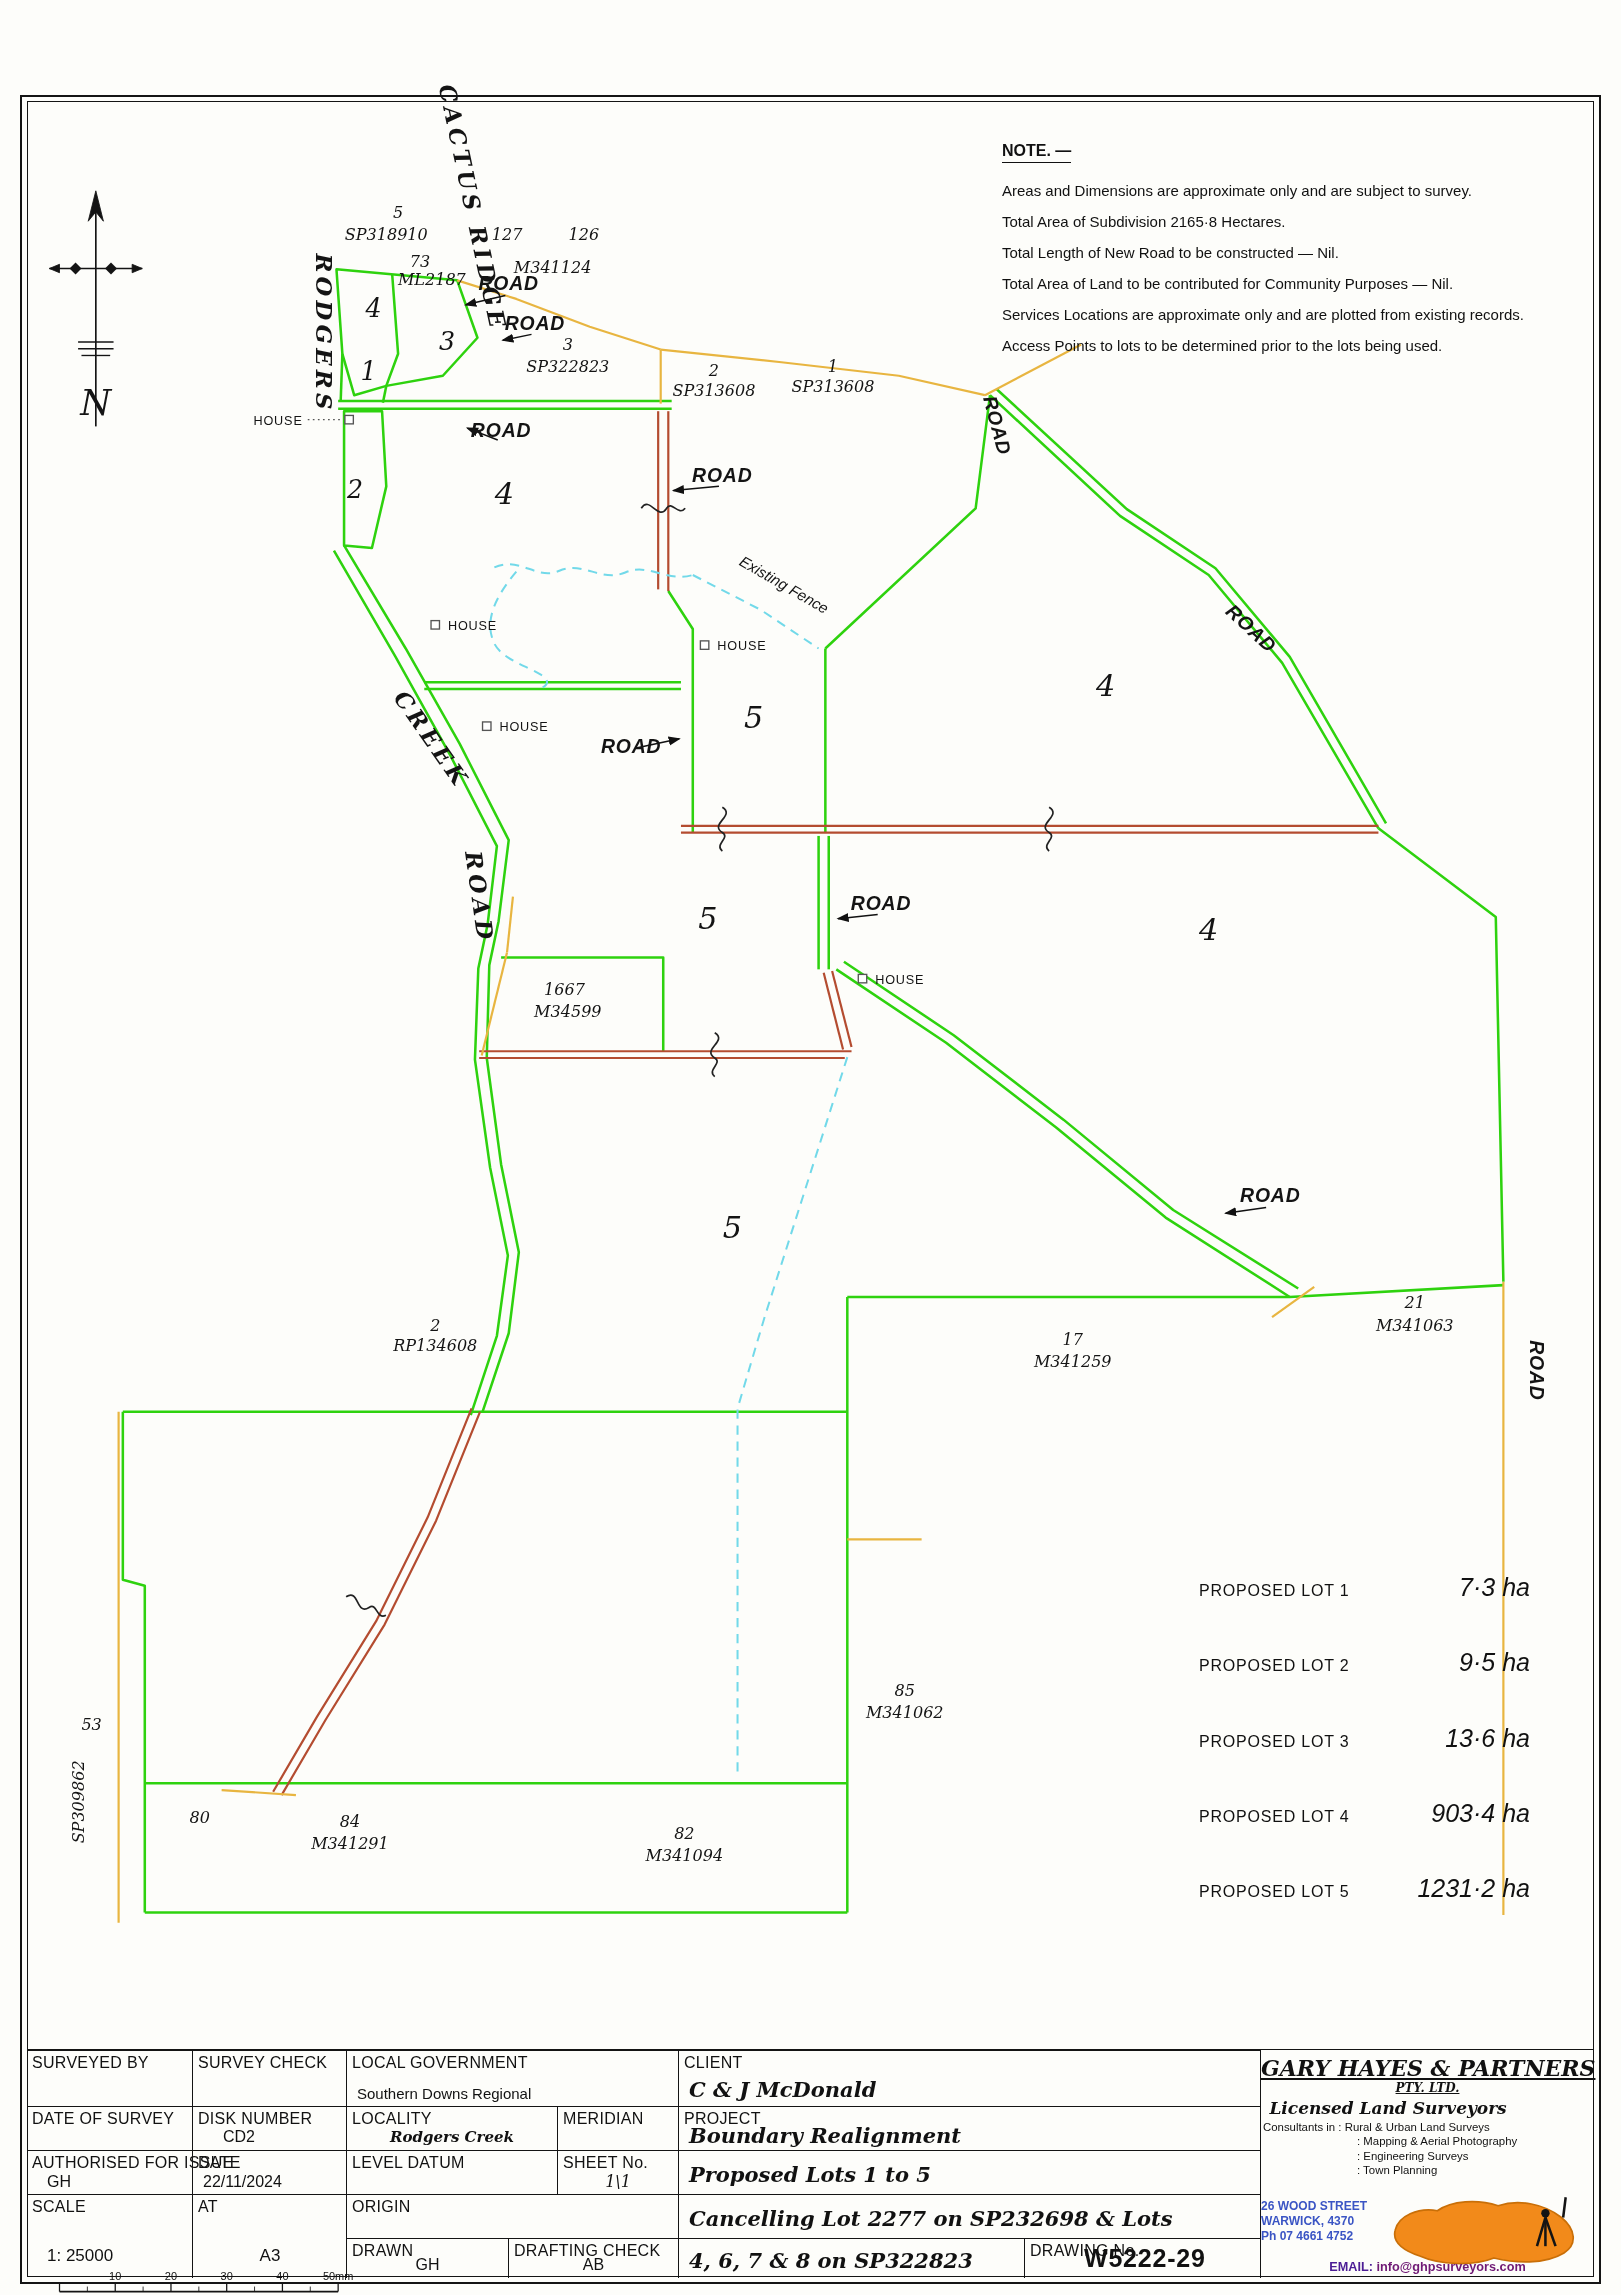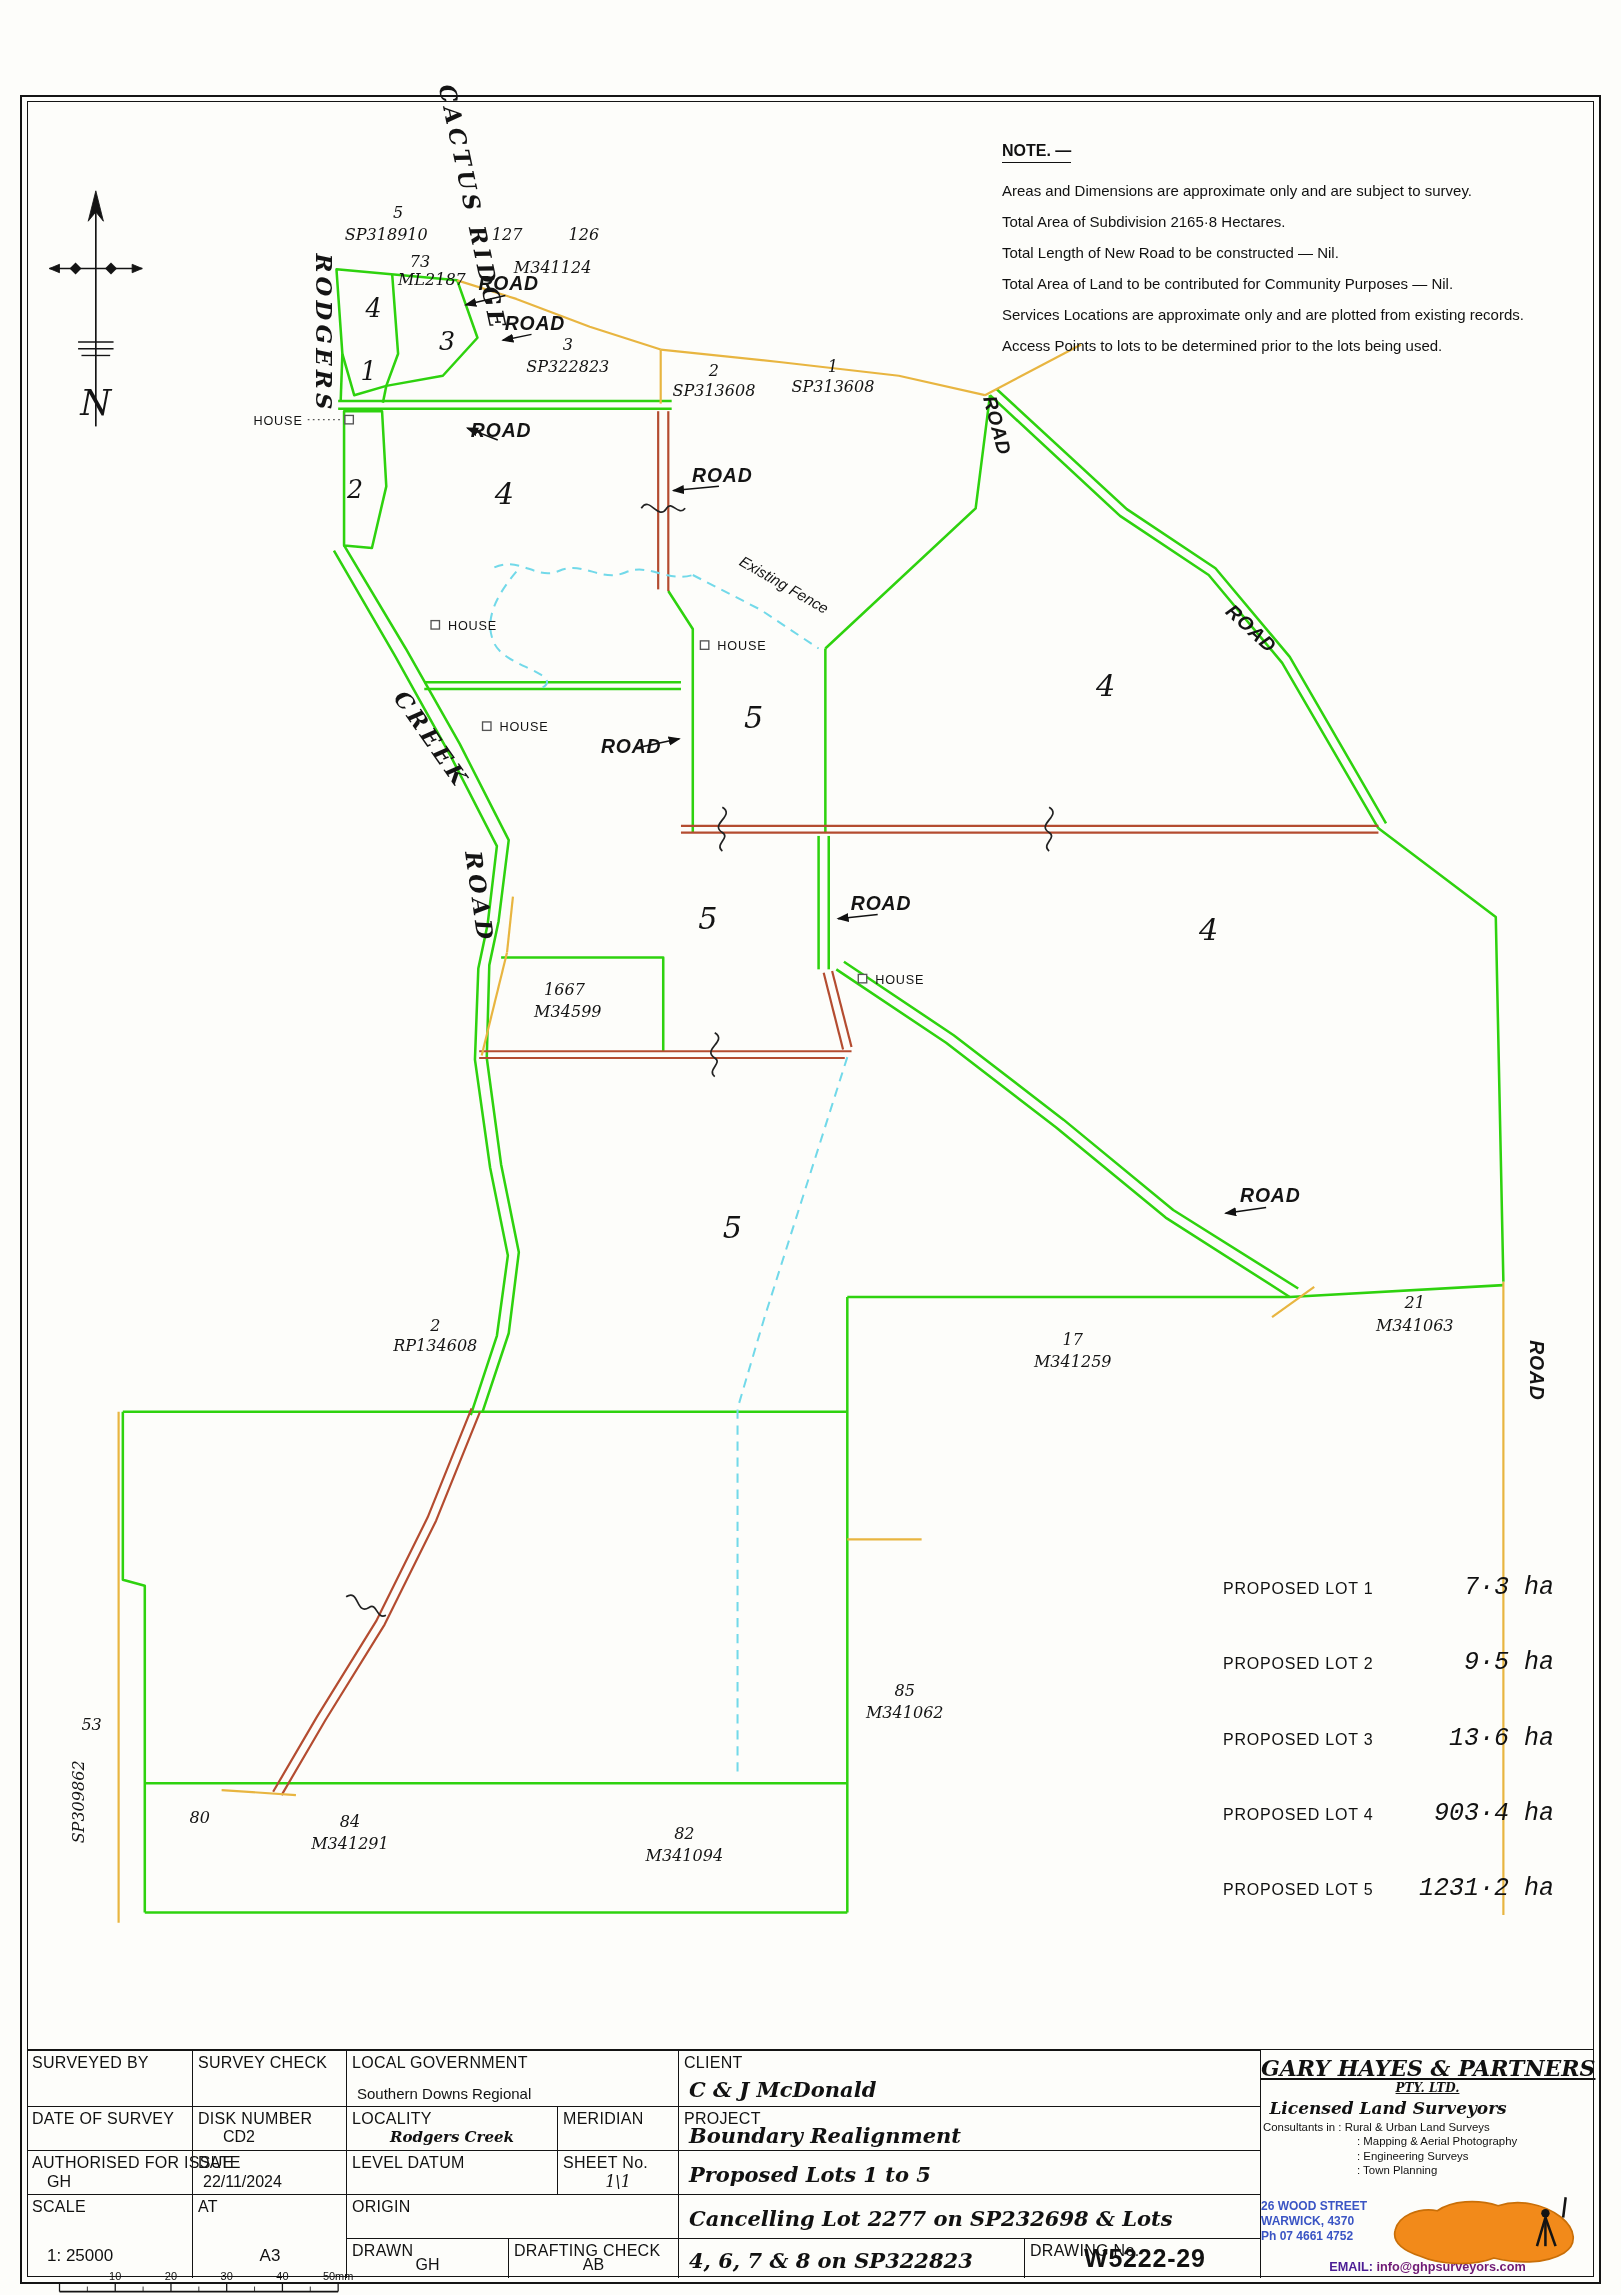--- a/index.html
+++ b/index.html
@@ -23,23 +23,23 @@
   .cyan path{stroke:#72d9e9;fill:none;stroke-width:2.4;stroke-dasharray:11 8;stroke-linejoin:round;}
   .brk path{stroke:#222;fill:none;stroke-width:2;}
   .arrows path{stroke:#111;fill:none;stroke-width:1.8;}
   .na path,.na line{stroke:#141414;}
   
   .note{position:absolute;left:1002px;top:142px;width:574px;}
   .note-title{display:inline-block;font-size:16px;font-weight:bold;border-bottom:1.4px solid #111;padding-bottom:1.7px;margin-bottom:12px;}
   .note-line{font-size:15px;line-height:31px;white-space:nowrap;}
   
   .lots{position:absolute;left:1199px;top:0;width:331px;}
-  .lot-row{position:absolute;left:0;width:100%;display:flex;justify-content:space-between;align-items:baseline;margin-left:24px;}
+  .lot-row{position:absolute;left:0;width:100%;display:flex;justify-content:space-between;align-items:baseline;}
   .lot-row .ll{font-size:16px;letter-spacing:0.8px;}
-  .lot-row .la{font-family:Liberation Mono, monospace;font-style:italic;font-size:25px;}
+  .lot-row .la{font-family:Liberation Sans, sans-serif;font-style:italic;font-size:25px;}
   
   .tb{position:absolute;left:27px;top:2049px;width:1567px;height:228px;border-top:1.7px solid #141414;box-sizing:border-box;}
   .cell{position:absolute;border-left:1.3px solid #141414;border-top:1.3px solid #141414;box-sizing:border-box;}
   .cell.noL{border-left:none;}
   .clbl{position:absolute;left:5px;top:3.4px;font-size:16px;letter-spacing:0.3px;white-space:nowrap;}
   .cval{position:absolute;left:10px;bottom:4.2px;font-size:16px;white-space:nowrap;}
   .big{font-family:"DejaVu Serif",serif;font-weight:bold;font-style:italic;font-size:21px;}
   .ctr{left:50%;transform:translateX(-50%);}
   .serifit{font-family:"DejaVu Serif",serif;font-style:italic;}
   .dnval{position:absolute;left:59px;bottom:5px;font-size:25px;font-weight:bold;letter-spacing:0.8px;}

